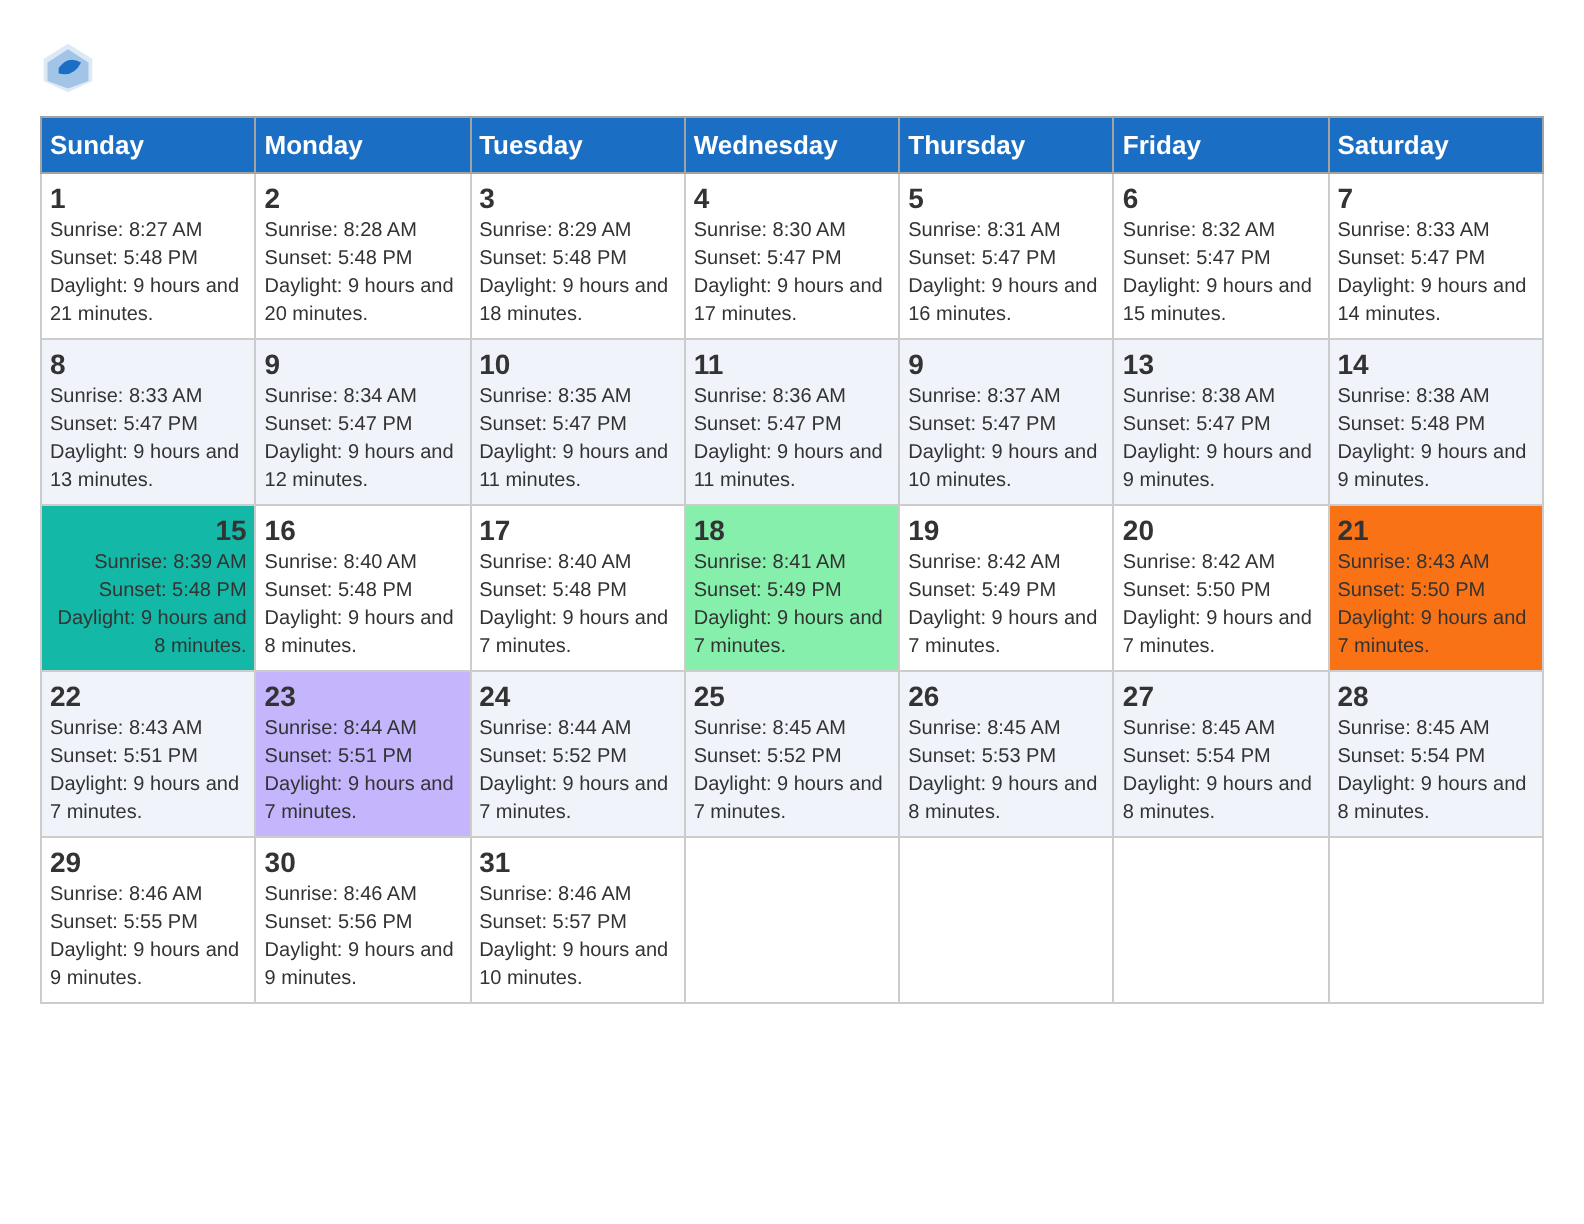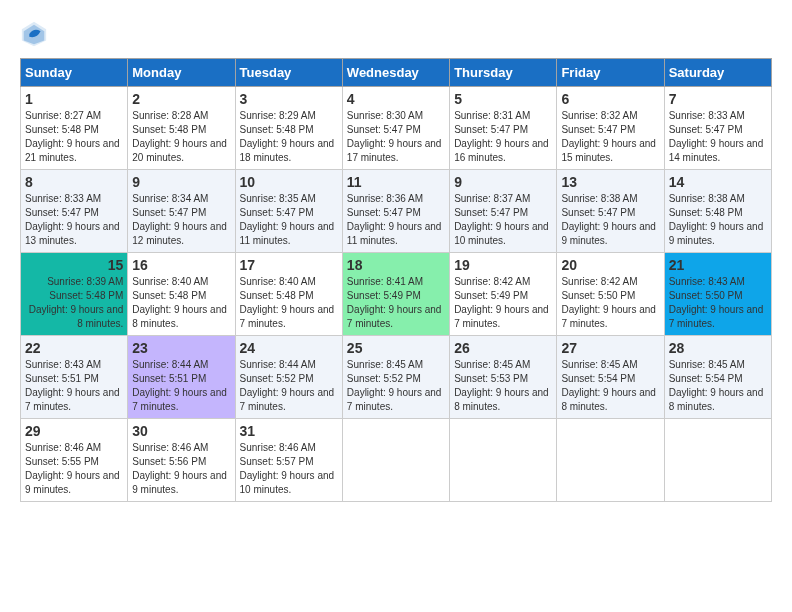--- a/index.html
+++ b/index.html
@@ -282,21 +282,21 @@
         </div>
       </td>
         <td style="background-color: rgb(255, 255, 255);">
         <span class="day-number">20</span>
         <div class="day-info">
           <span>Sunrise: 8:42 AM</span><br>
           <span>Sunset: 5:50 PM</span><br>
           <span>Daylight: 9 hours and 7 minutes.</span>
         </div>
       </td>
-        <td style="background-color: #0ea5e9;">
+        <td style="background-color: #f97316;">
         <span class="day-number">21</span>
         <div class="day-info">
           <span>Sunrise: 8:43 AM</span><br>
           <span>Sunset: 5:50 PM</span><br>
           <span>Daylight: 9 hours and 7 minutes.</span>
         </div>
       </td>
       </tr>
       <tr>
         <td style="background-color: rgb(240, 244, 250);">

